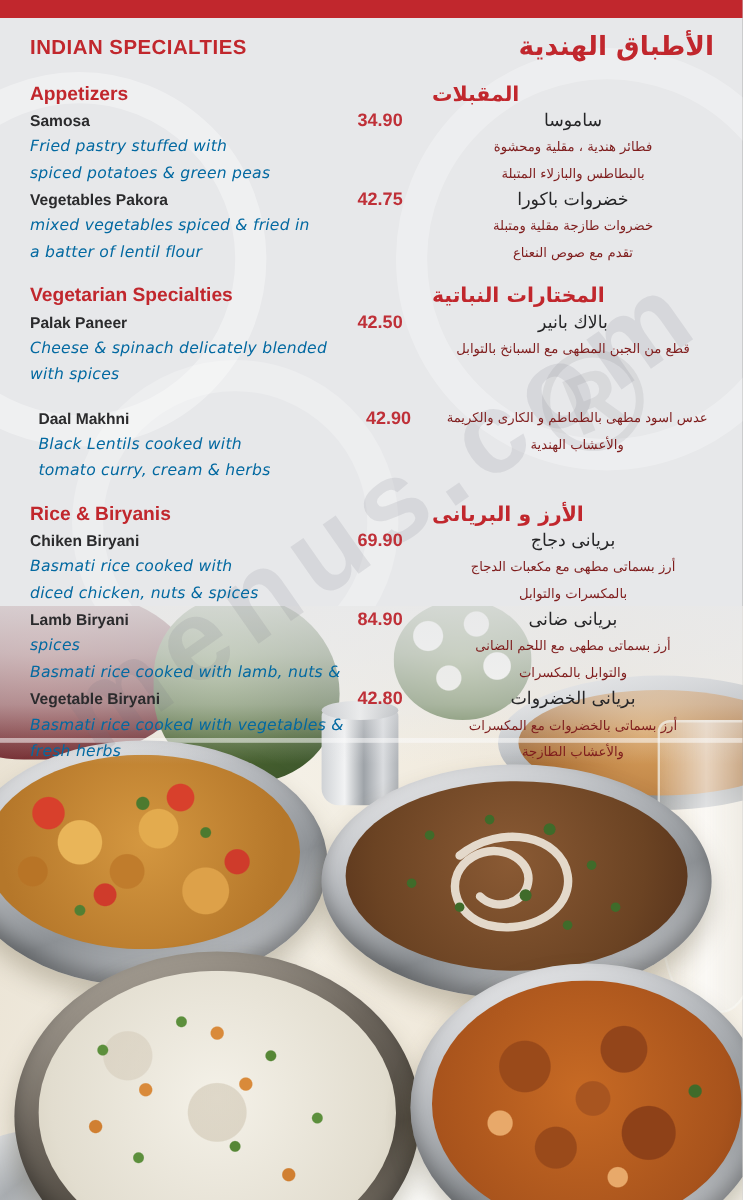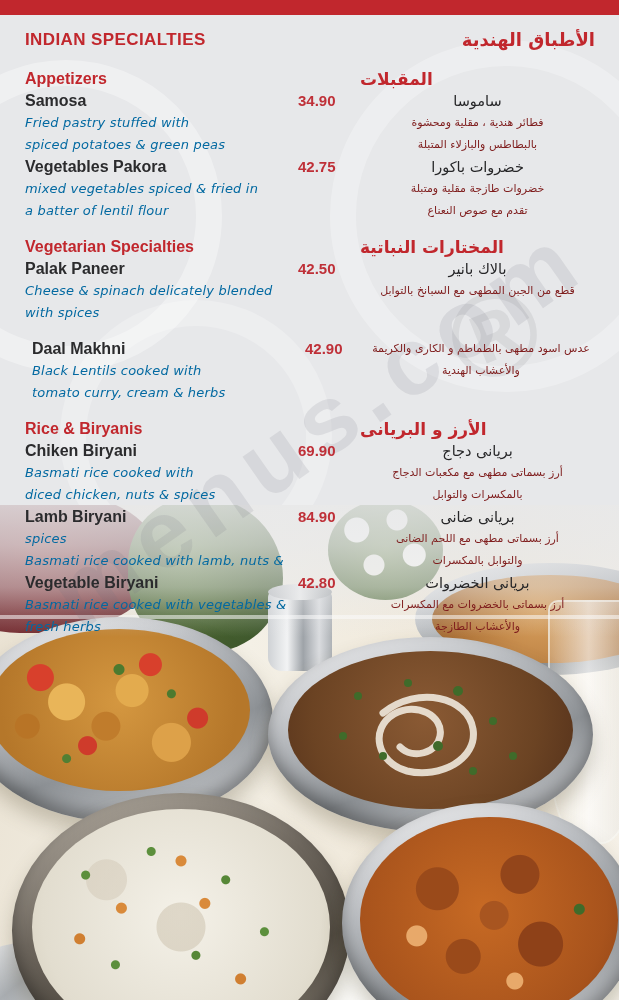--- a/index.html
+++ b/index.html
@@ -17,26 +17,26 @@
            font-size:96px;letter-spacing:10px;color:rgba(115,115,125,0.14);
            transform:rotate(-35deg);transform-origin:left top;white-space:nowrap;pointer-events:none;}
   .wm-reg{position:absolute;left:450px;top:265px;z-index:4;font-size:120px;font-weight:bold;
           color:rgba(115,115,125,0.13);transform:rotate(-22deg);pointer-events:none;}
   
   .content{position:absolute;left:0;top:15px;width:100%;z-index:10;padding-top:13px;}
   .row{display:grid;grid-template-columns:273px 62px 1fr;padding:0 24px 0 25px;}
   .title-row{margin-bottom:16px;}
   .title-en{font-size:17px;font-weight:bold;color:#c1272d;letter-spacing:.4px;line-height:24px;}
   .title-ar{grid-column:3;direction:rtl;text-align:right;font-family:"DejaVu Sans",sans-serif;
-            font-size:18px;font-weight:bold;color:#c1272d;line-height:24px;}
+            font-size:22px;font-weight:bold;color:#c1272d;line-height:24px;}
   .sec-head{margin-top:14px;}
   .sec-en{font-size:16px;font-weight:bold;color:#c1272d;line-height:22px;}
   .sec-ar{grid-column:3;direction:rtl;text-align:left;font-family:"DejaVu Sans",sans-serif;
           font-size:17px;font-weight:bold;color:#c1272d;line-height:22px;}
-  .item .en-name{font-size:16px;font-weight:bold;color:#2b2b2d;line-height:22px;}
+  .item .en-name{font-size:13px;font-weight:bold;color:#2b2b2d;line-height:22px;}
   .item .price{font-size:15px;font-weight:bold;color:#bf3038;line-height:22px;}
   .item .ar{direction:rtl;text-align:center;font-family:"DejaVu Sans",sans-serif;}
   .item .ar-name{font-size:14.5px;color:#262628;line-height:22px;}
   .desc-en{font-family:"DejaVu Sans",sans-serif;font-style:italic;font-size:13px;
            color:#0369a1;line-height:22px;letter-spacing:.2px;}
   .desc-ar{font-size:11px;color:#7f1d1d;line-height:22px;}
   .item.gap{margin-top:14px;padding-left:32px;}
   
   .photo{position:absolute;left:0;top:505px;width:619px;height:495px;z-index:2;overflow:hidden;
          background:linear-gradient(105deg,#e9e1d1,#f4f0e6 38%,#efe7d8 68%,#f6f2ea);}

